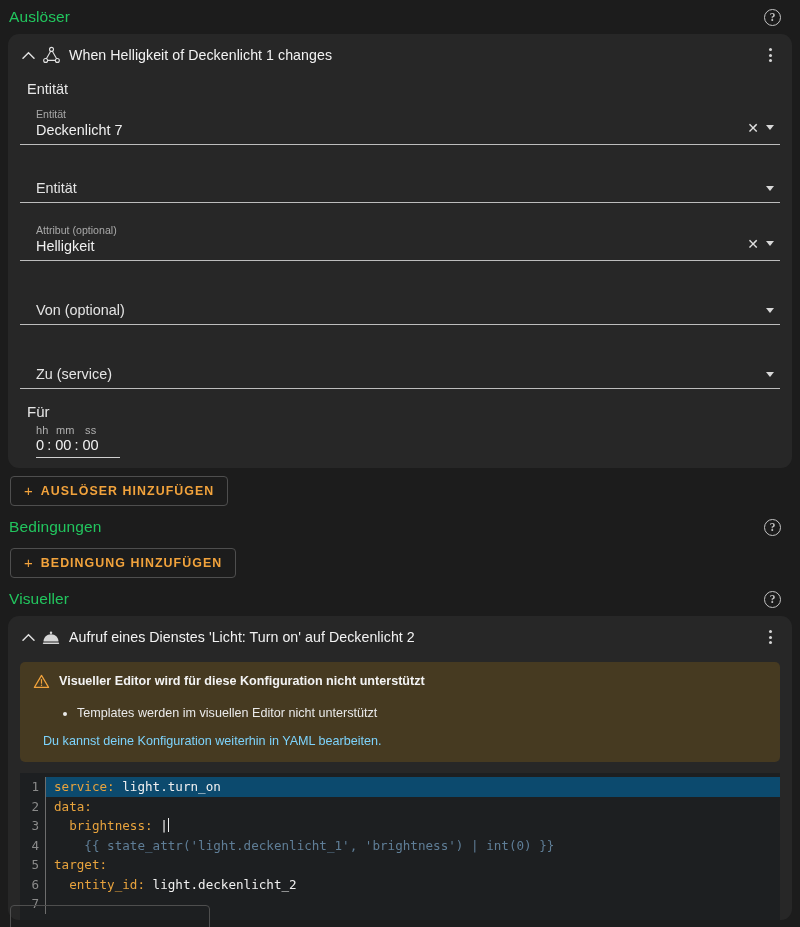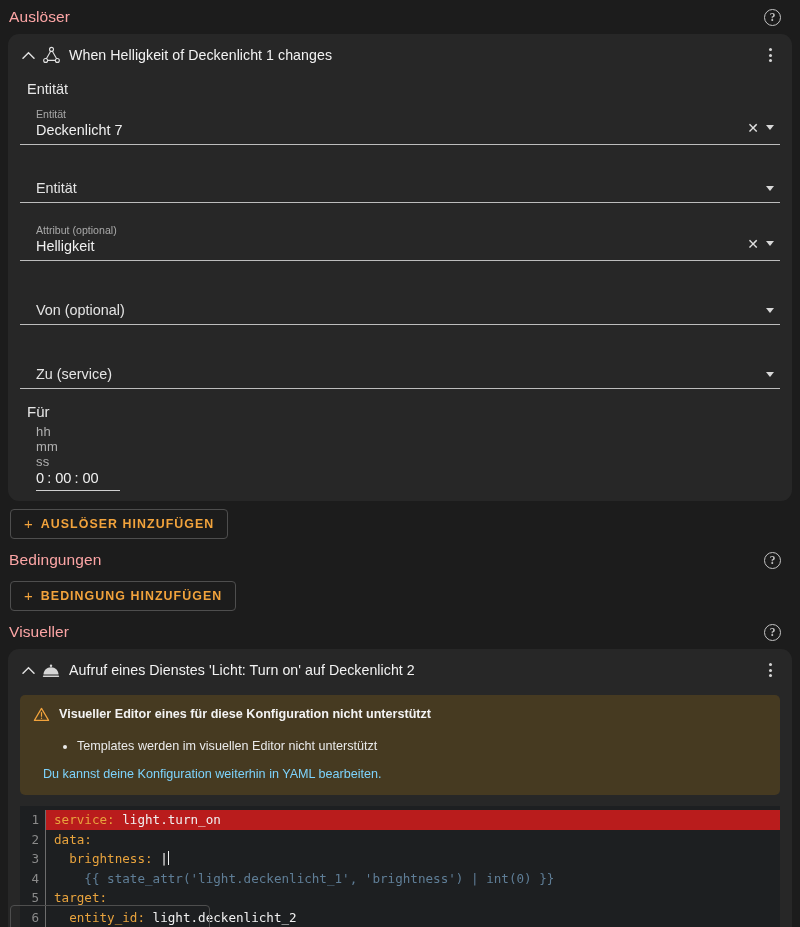--- a/index.html
+++ b/index.html
@@ -11,21 +11,21 @@
     font-family: "Liberation Sans", sans-serif;
     overflow: hidden;
   }
   .page { width: 800px; height: 927px; position: relative; padding: 0 8px; }
 
   
   .section-head {
     display: flex; align-items: center; justify-content: space-between;
     height: 34px; padding: 0 2px 0 1px;
   }
-  .section-title { font-size: 15.5px; color: #fca5a5; letter-spacing: .1px; }
+  .section-title { font-size: 15.5px; color: #22c55e; letter-spacing: .1px; }
   .help-icon {
     width: 17px; height: 17px; border-radius: 50%;
     border: 1.6px solid #c4c4c4; color: #c4c4c4;
     font-size: 11.5px; font-weight: bold; line-height: 14px;
     text-align: center; margin-right: 9px; cursor: pointer;
     font-family: "Liberation Serif", serif;
   }
 
   
   .card {
@@ -86,21 +86,21 @@
     border-top: 5.5px solid #d8d8d8; margin-bottom: 2px;
   }
   .spacer { height: 12px; }
 
   
   .dur-label { font-size: 15px; color: #e6e6e6; margin: 14px 0 4px 7px; }
   .duration {
     margin-left: 16px; width: 84px;
     border-bottom: 1.4px solid #cfcfcf; padding-bottom: 3px;
   }
-  .dur-units { display: flex; font-size: 13px; color: #b0b0b0; letter-spacing: .2px; flex-direction: column; }
+  .dur-units { display: flex; font-size: 11px; color: #b0b0b0; letter-spacing: .2px; }
   .dur-units span:nth-child(1) { width: 20px; }
   .dur-units span:nth-child(2) { width: 29px; }
   .dur-units span:nth-child(3) { width: 20px; }
   .dur-vals {
     display: flex; align-items: baseline;
     font-size: 14.6px; color: #f0f0f0; line-height: 18px;
   }
   .dur-vals .seg { cursor: text; }
   .dur-vals .sep { padding: 0 4px 0 3px; color: #f0f0f0; }
 
@@ -141,21 +141,21 @@
     font-family: "DejaVu Sans Mono", monospace;
     font-size: 12.6px; line-height: 19.5px;
   }
   .gutter {
     width: 26px; text-align: right; padding-right: 6px;
     color: #8a8a8a; border-right: 1.5px solid #6d6d6d;
     user-select: none; flex: none;
   }
   .code { flex: 1; padding-left: 8px; white-space: pre; position: relative; }
   .code .ln { display: block; }
-  .code .ln.active { background: #b91c1c; margin-left: -8px; padding-left: 8px; }
+  .code .ln.active { background: #0c4a6e; margin-left: -8px; padding-left: 8px; }
   .k { color: #e8a33d; }
   .v { color: #f0f0f0; }
   .tpl { color: #5f7e97; }
   .cursor {
     display: inline-block; width: 1px; height: 14px;
     background: #f0f0f0; vertical-align: -2px;
   }
   .bottom-stub {
     position: absolute; left: 10px; bottom: -8px;
     width: 200px; height: 30px;
@@ -317,21 +317,21 @@
 
     <div class="warn">
       <div class="warn-head">
         <span>
           <svg width="17" height="17" viewBox="0 0 24 24" fill="none" stroke="#f2a33c" stroke-width="1.7" stroke-linejoin="round">
             <path d="M12 3.4 L22 20.3 L2 20.3 Z"></path>
             <path d="M12 9.2 V14.4" stroke-linecap="round"></path>
             <path d="M12 17.2 V17.3" stroke-linecap="round" stroke-width="2"></path>
           </svg>
         </span>
-        <span class="warn-title">Visueller Editor eines für diese Konfiguration nicht unterstützt</span>
+        <span class="warn-title">Visueller Editor wird für diese Konfiguration nicht unterstützt</span>
       </div>
       <ul class="warn-list">
         <li>Templates werden im visuellen Editor nicht unterstützt</li>
       </ul>
       <div class="warn-foot">Du kannst deine Konfiguration weiterhin in YAML bearbeiten.</div>
     </div>
 
     <div class="editor">
       <div class="gutter">
           <div>1</div>

